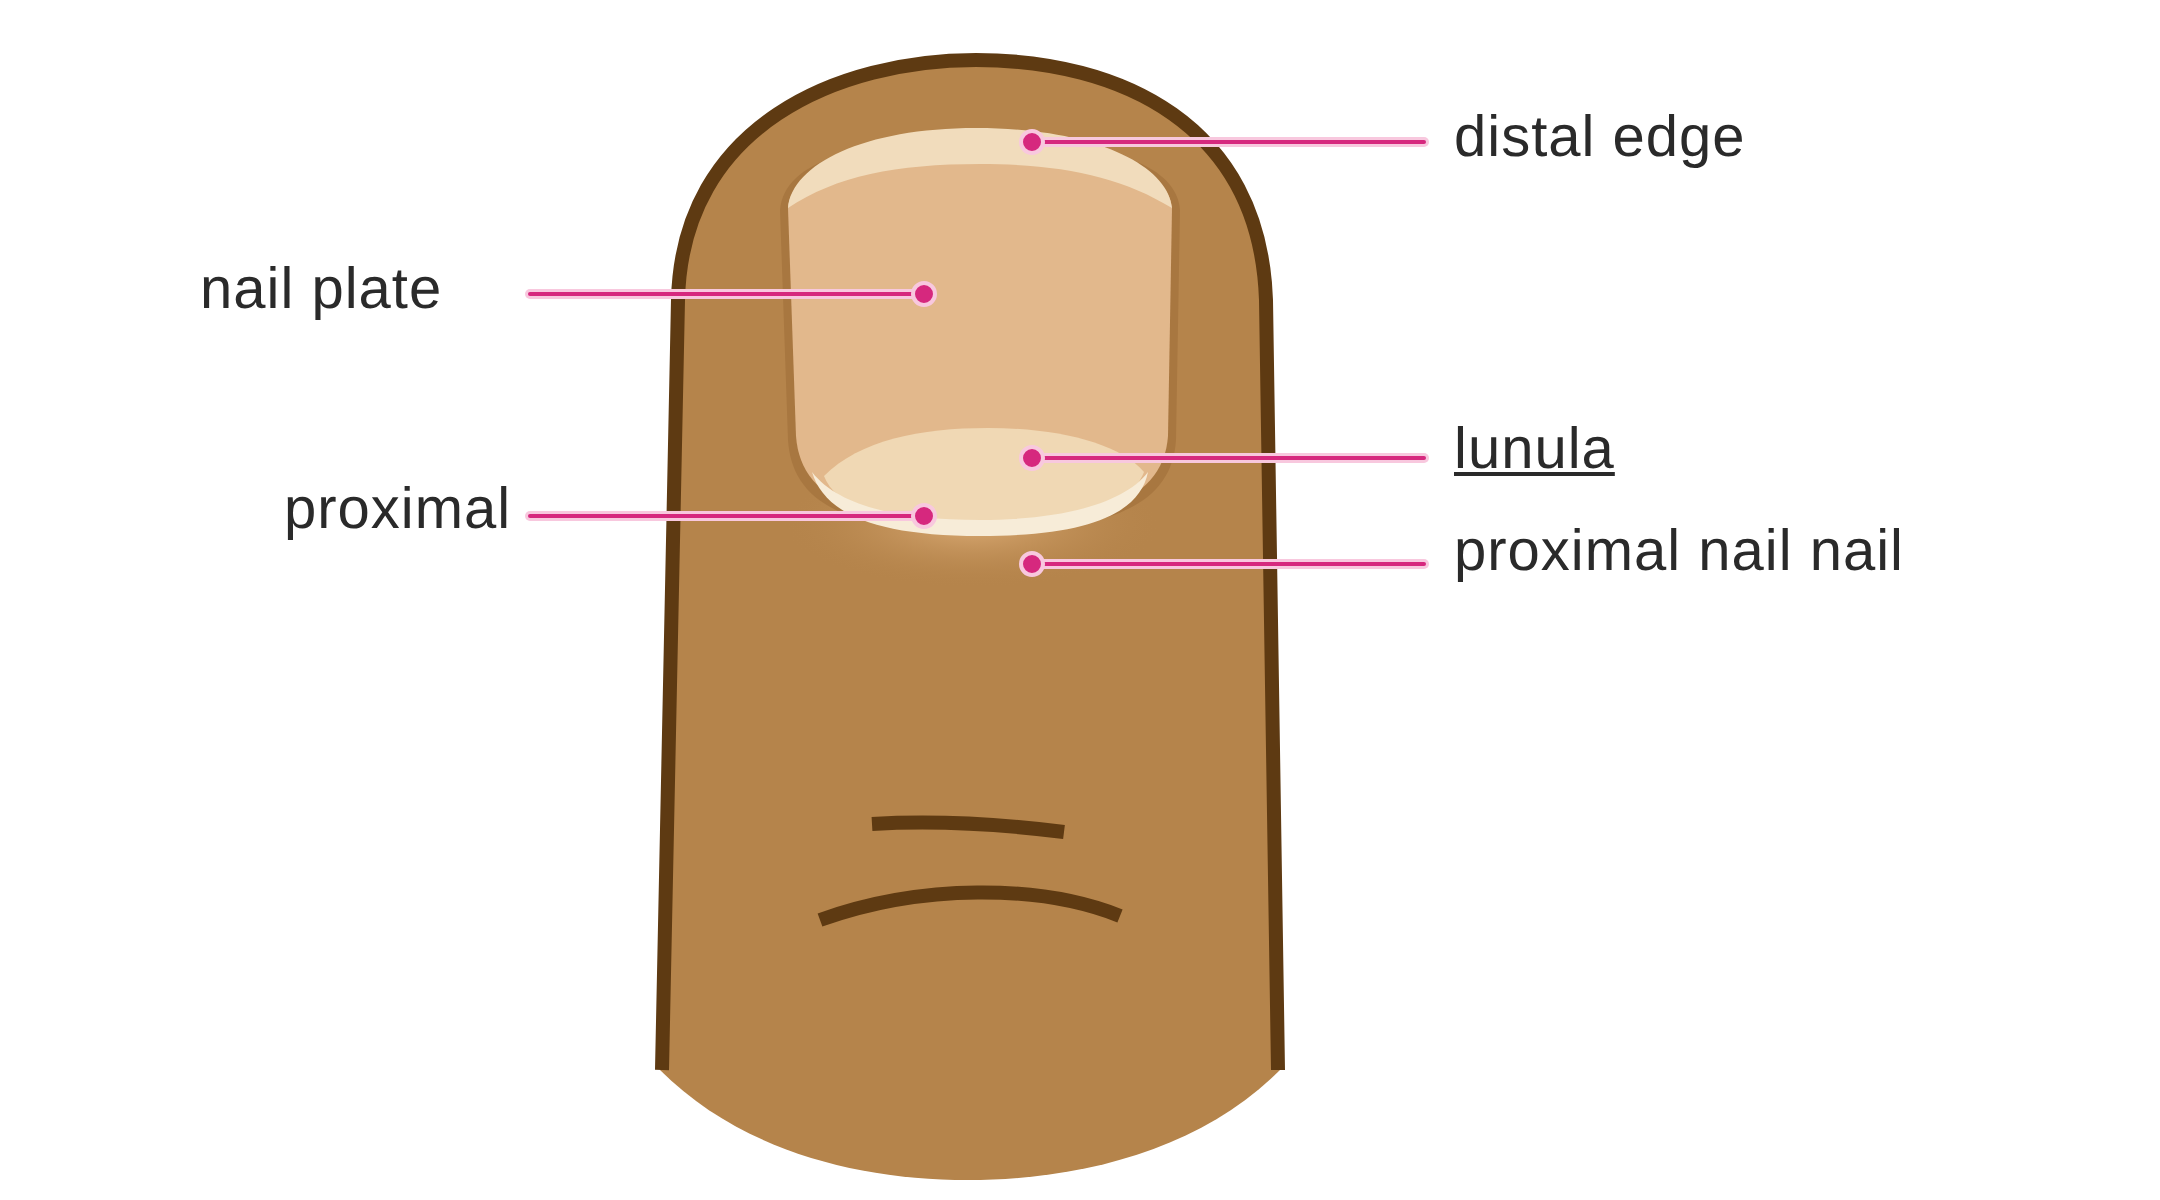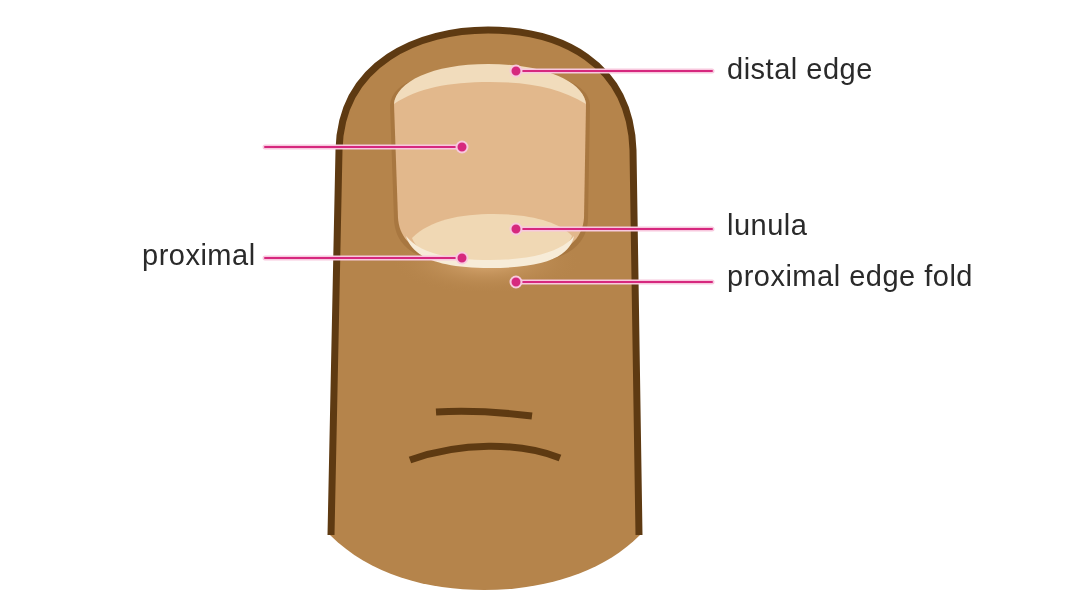--- a/index.html
+++ b/index.html
@@ -58,16 +58,17 @@
       <line x1="265" y1="258" x2="462" y2="258" stroke="#d6287e" stroke-width="2"></line>
       <circle cx="462" cy="258" r="5.5" fill="#d6287e" stroke="#f8c8de" stroke-width="2"></circle>
 
       <line x1="516" y1="282" x2="712" y2="282" stroke="#f8c8de" stroke-width="5"></line>
       <line x1="516" y1="282" x2="712" y2="282" stroke="#d6287e" stroke-width="2"></line>
       <circle cx="516" cy="282" r="5.5" fill="#d6287e" stroke="#f8c8de" stroke-width="2"></circle>
     </g>
   </svg>
 
   <div class="label" style="left:727px; top:55px;">distal edge</div>
-  <div class="label" style="left:727px; top:211px;">lunula</div>
+  <div class="label" style="left:100px; top:131px;">nail plate</div>
+  <div class="label" style="left:727px; top:211px;text-decoration:underline;">lunula</div>
   <div class="label" style="left:142px; top:241px;">proximal</div>
-  <div class="label" style="left:727px; top:262px;">proximal edge fold</div>
+  <div class="label" style="left:727px; top:262px;">proximal nail nail</div>
 </div>
 
 </body></html>

